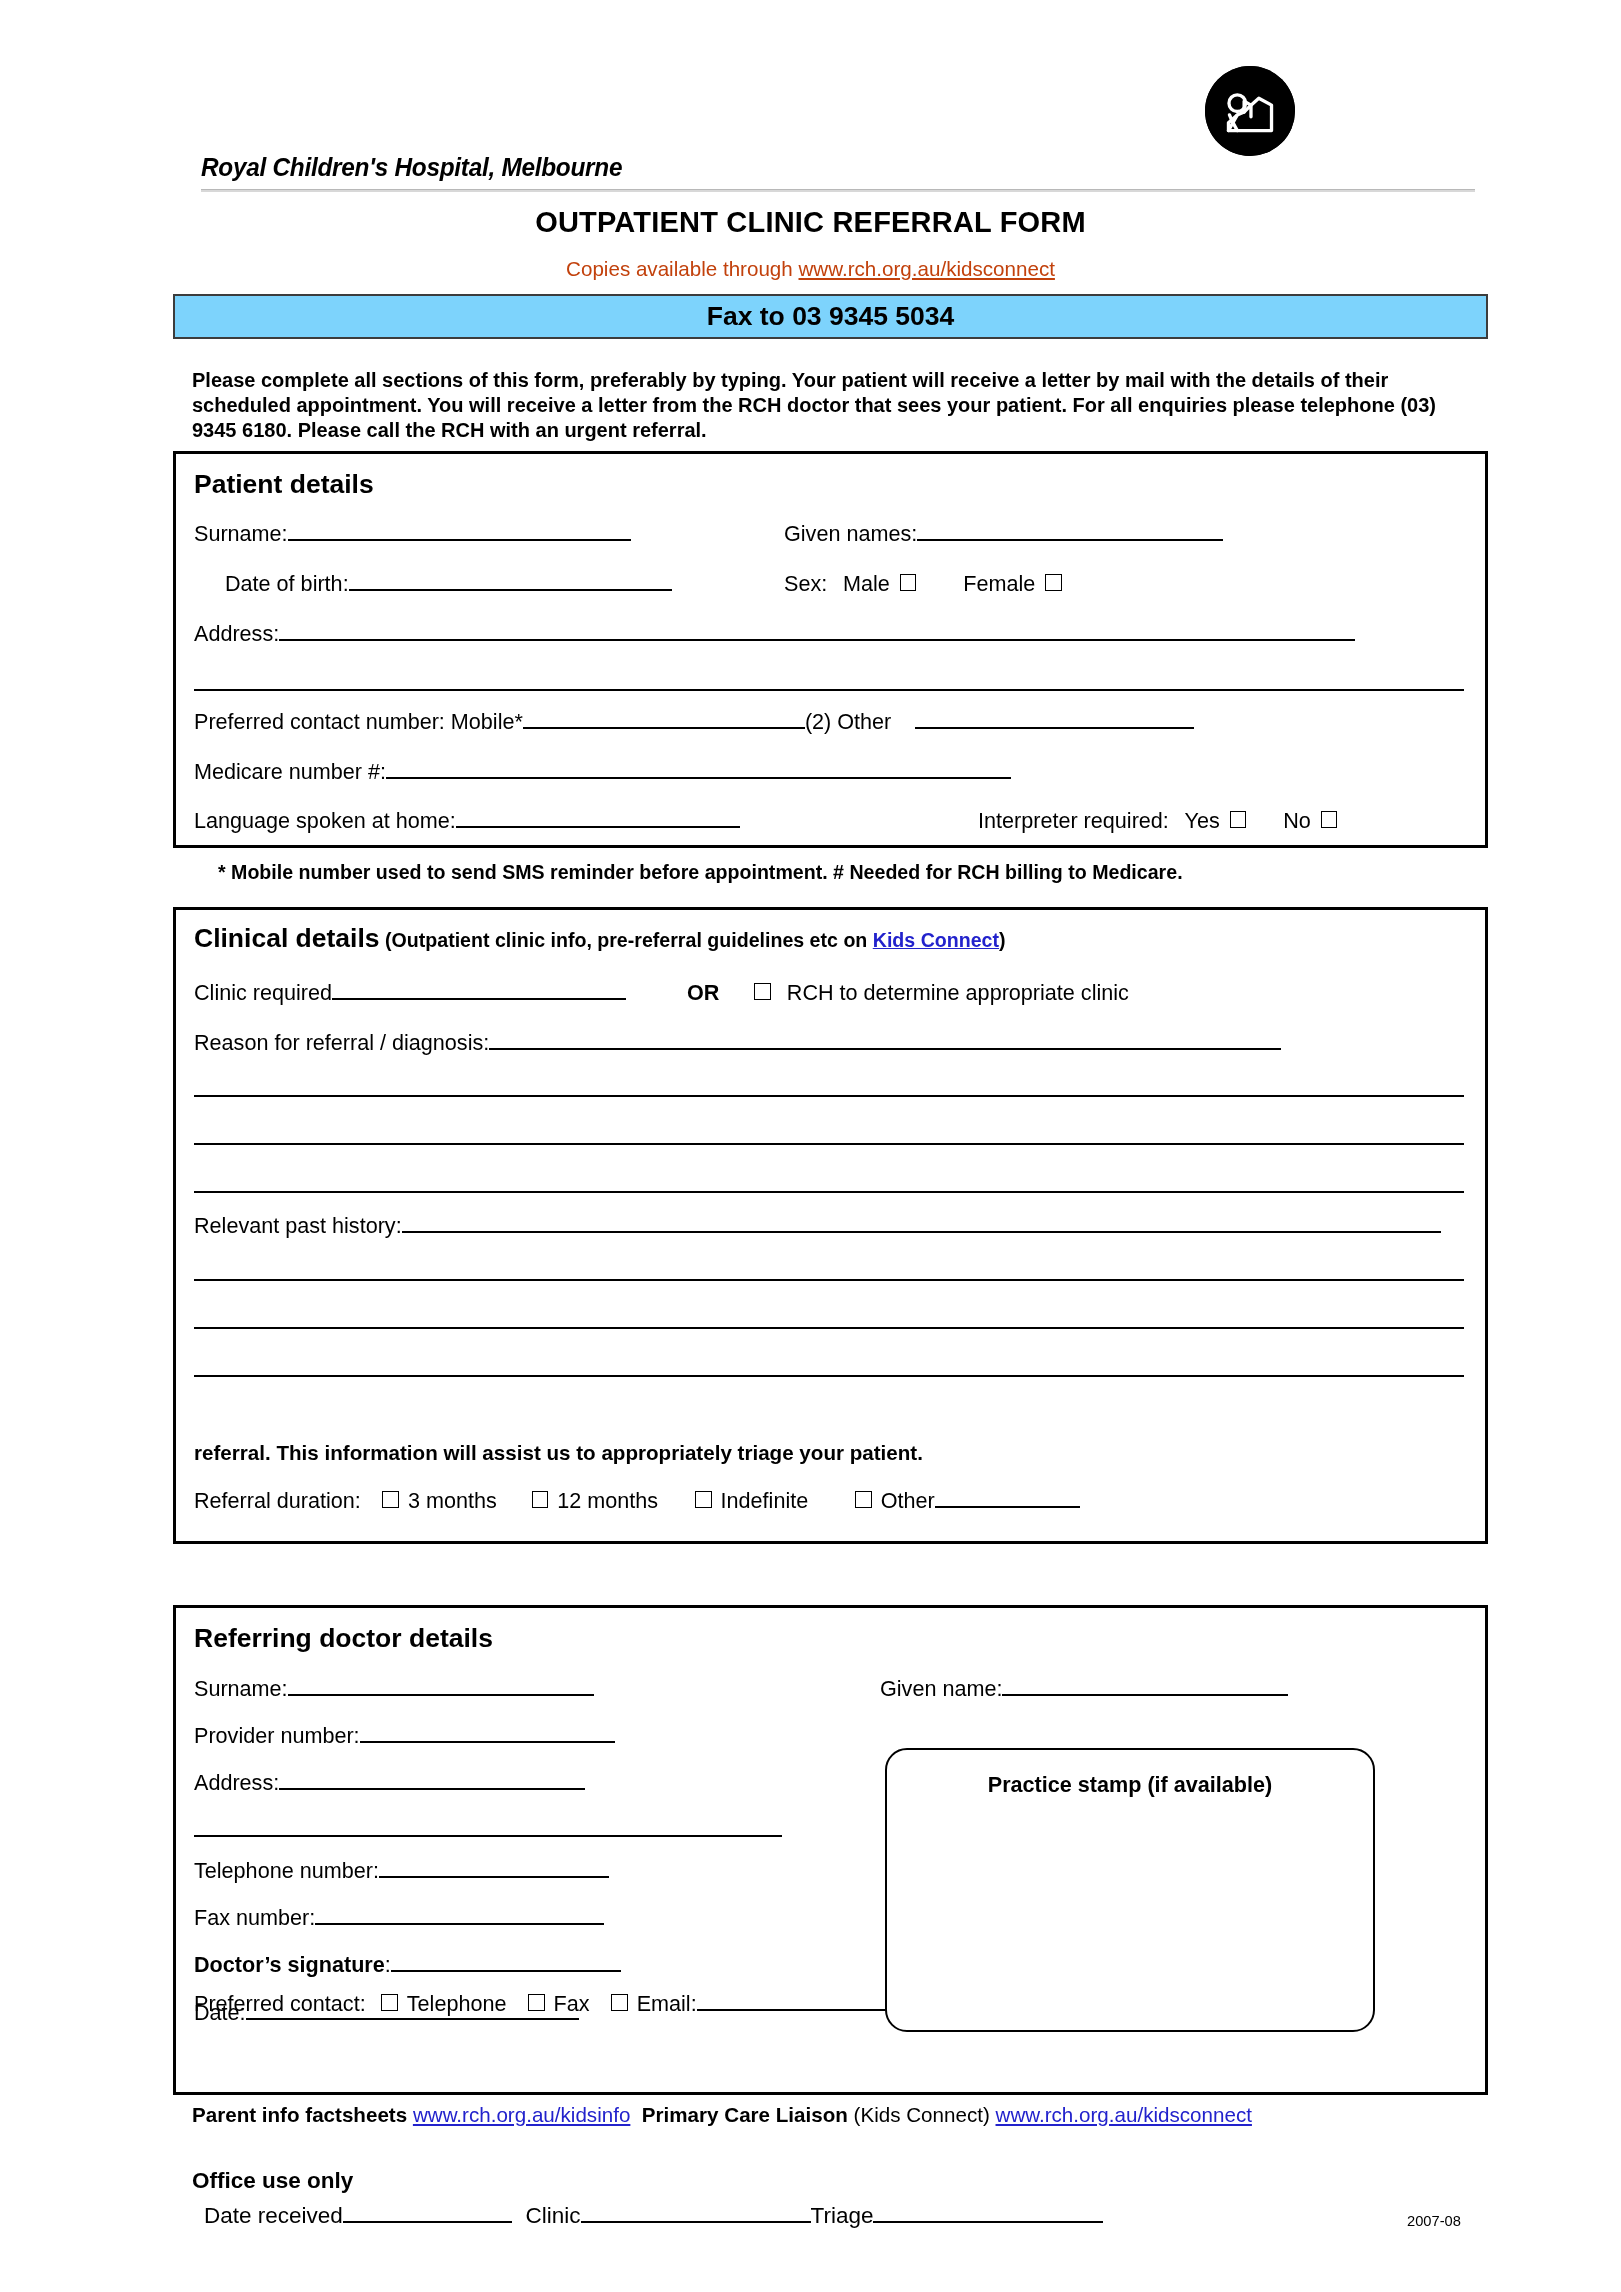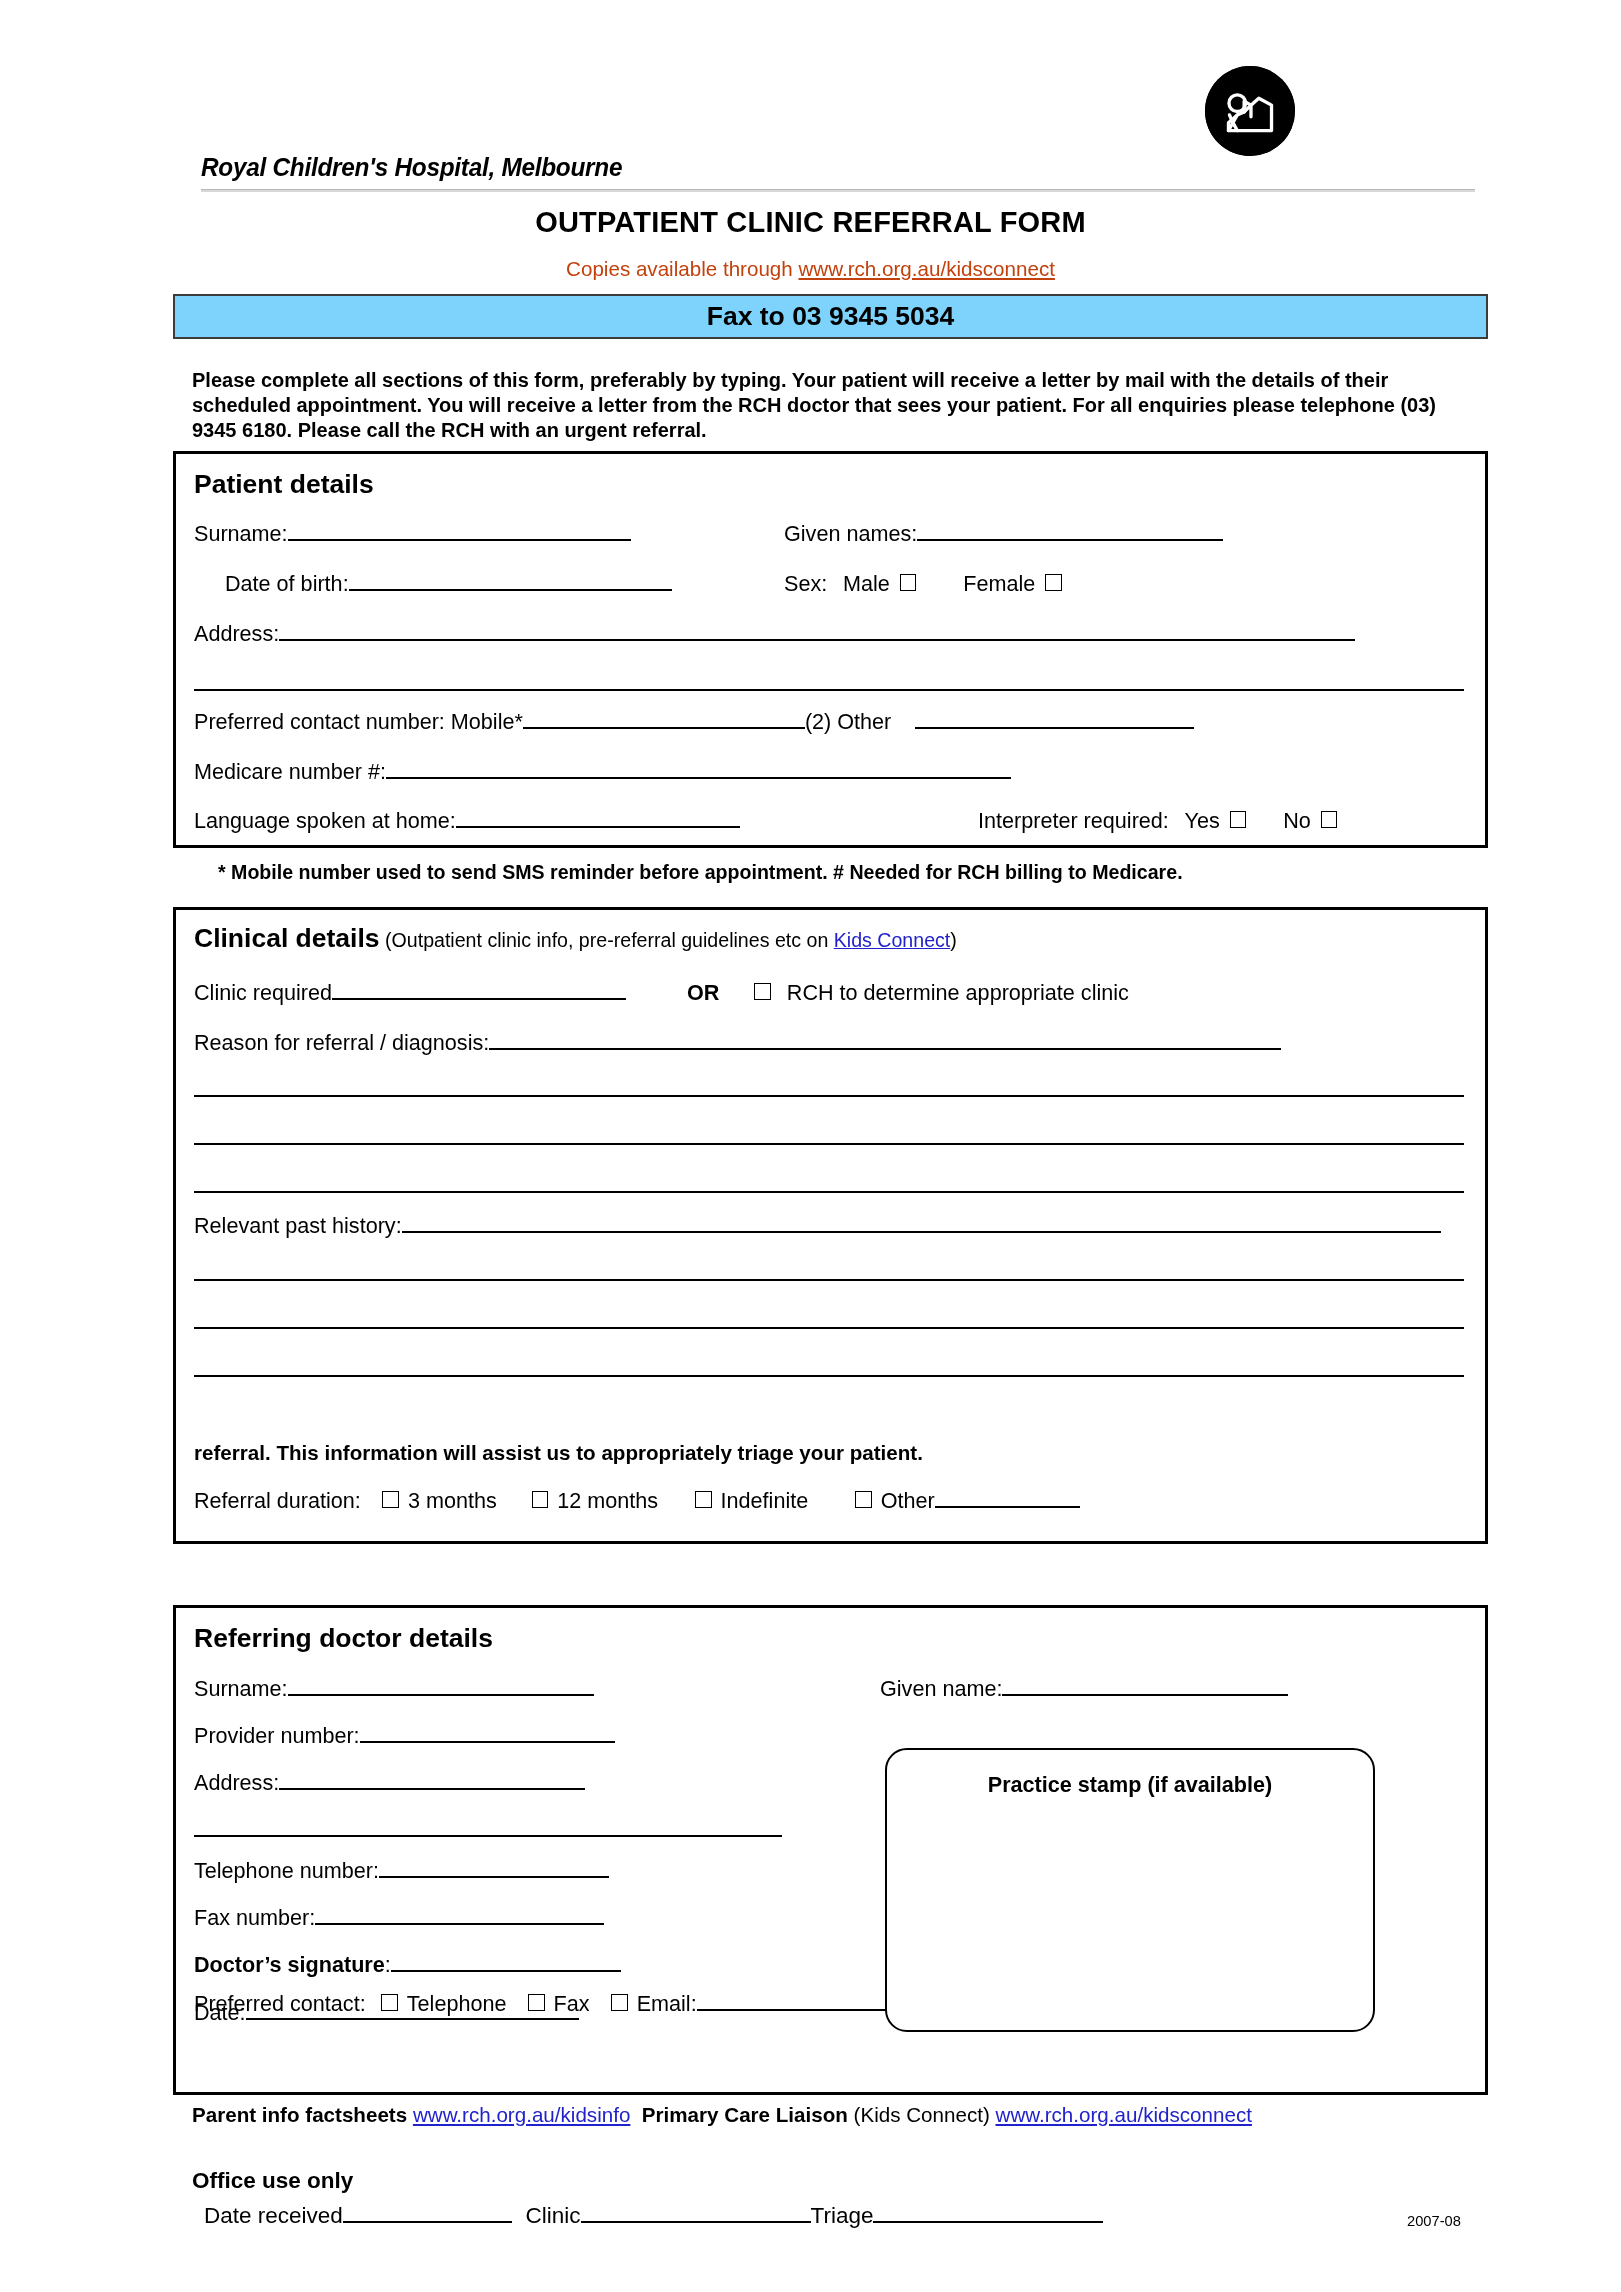--- a/index.html
+++ b/index.html
@@ -113,21 +113,21 @@
   #clinical-box { left: 173px; top: 907px;  width: 1315px; height: 637px; }
   #doctor-box   { left: 173px; top: 1605px; width: 1315px; height: 490px; }
 
   .sec-title {
     position: absolute;
     font-size: 26.5px;
     font-weight: bold;
   }
   .sec-title .sec-sub {
     font-size: 19.6px;
-    font-weight: normal;
+    font-weight: bold;
   }
   .lnk {
     color: #2222cc;
     text-decoration: underline;
   }
   .lnk-blue { color: #2222cc; text-decoration: underline; }
 
   
   .row {
     position: absolute;

